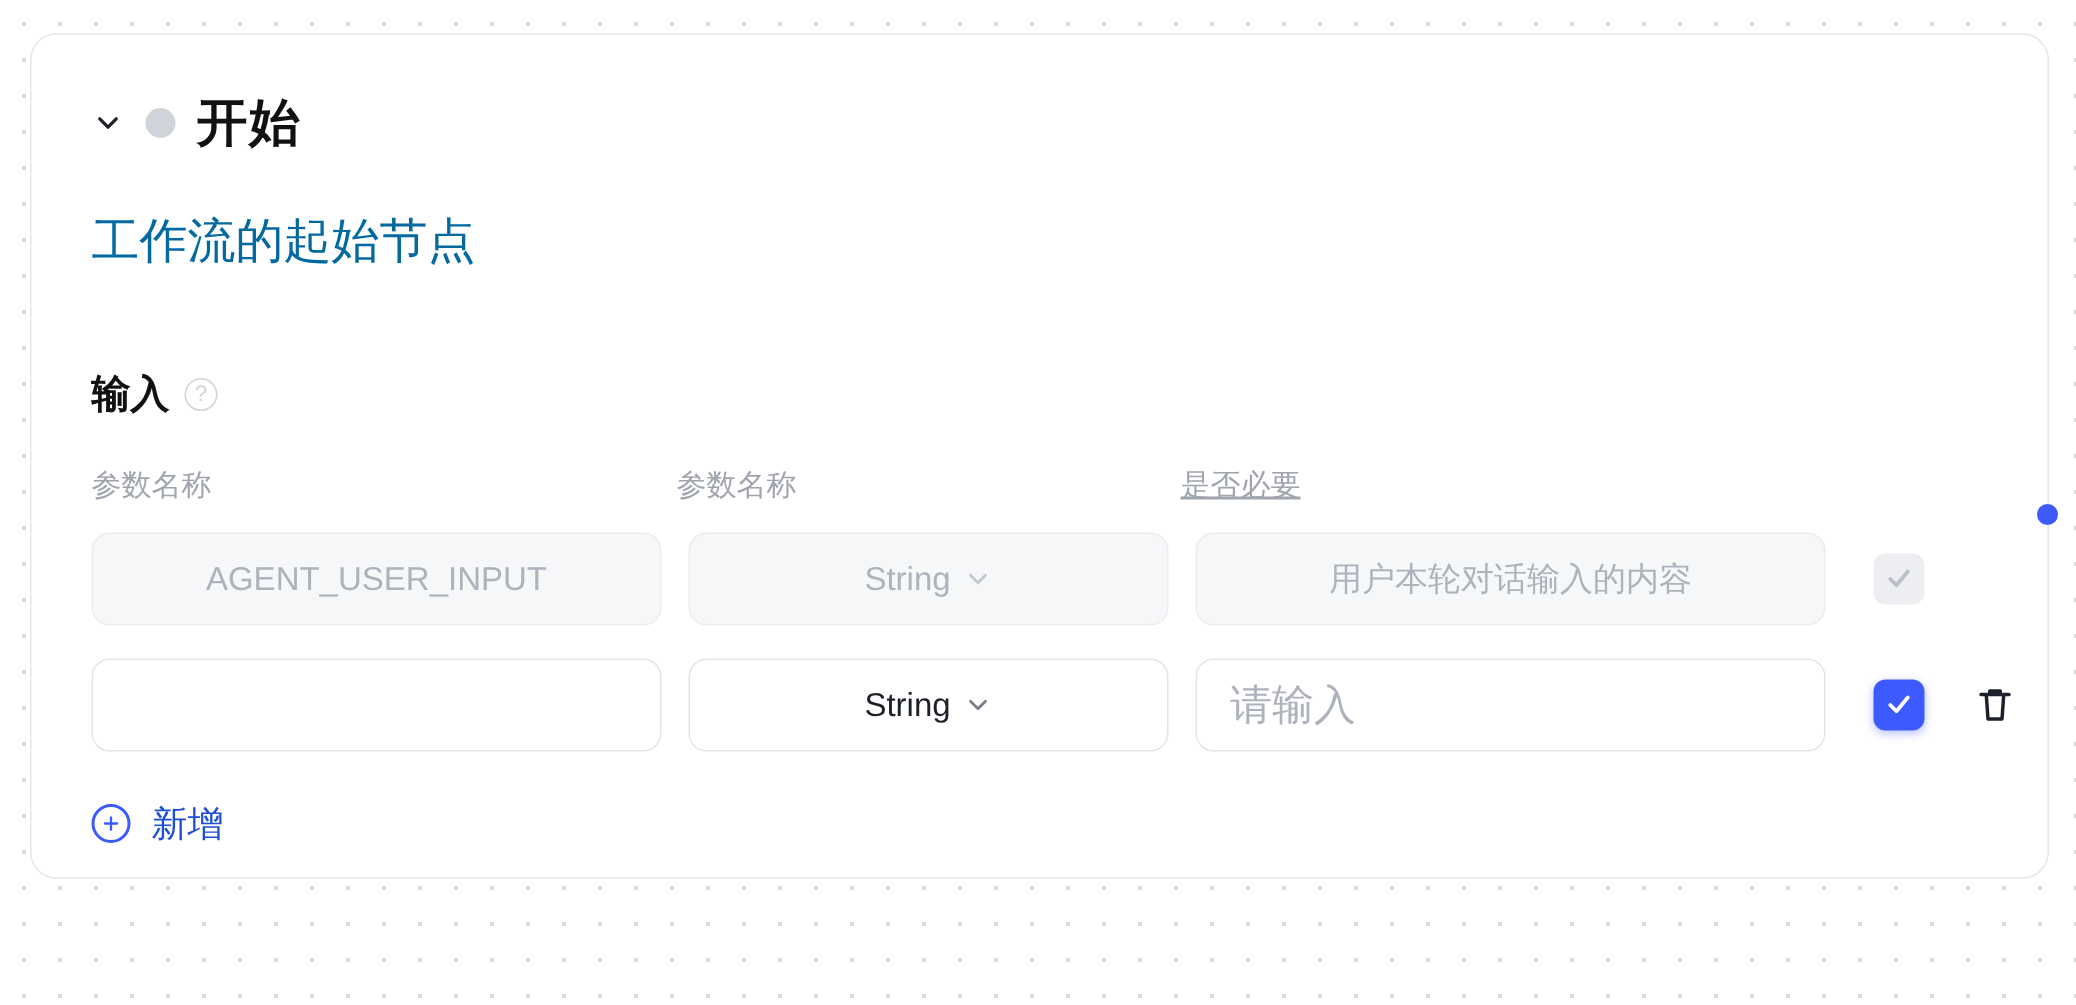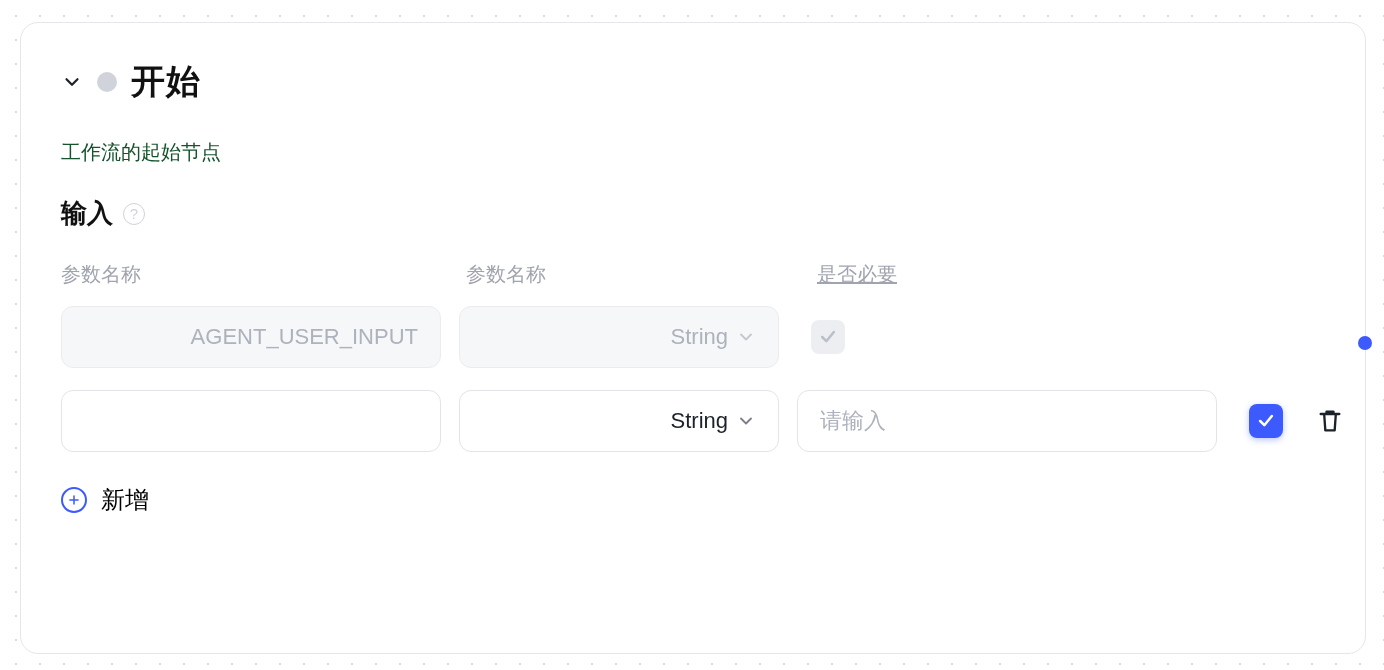--- a/index.html
+++ b/index.html
@@ -16,21 +16,21 @@
     inset: 0;
     background-image: radial-gradient(circle, #d8dbe0 1.5px, transparent 1.5px);
     background-size: 24px 24px;
     background-position: 4px 4px;
   }
   .node-card {
     position: absolute;
     left: 20px;
     top: 22px;
     width: 1346px;
-    height: 632px;
+    height: 564px;
     background: #fff;
     border: 1.5px solid #e5e6eb;
     border-radius: 18px;
     padding: 36px 40px 30px 40px;
   }
   
   .node-header {
     display: flex;
     align-items: center;
     gap: 14px;
@@ -52,23 +52,23 @@
     background: #d0d3d9;
     flex: 0 0 auto;
   }
   .node-title {
     font-size: 34px;
     font-weight: 700;
     color: #111;
     letter-spacing: 1px;
   }
   .node-desc {
-    font-size: 20px;
-    color: #14532d;
-    margin-bottom: 30px;
+    font-size: 32px;
+    color: #0369a1;
+    margin-bottom: 62px;
   }
   
   .section-heading {
     display: flex;
     align-items: center;
     gap: 10px;
     margin-bottom: 30px;
   }
   .section-heading .label {
     font-size: 26px;
@@ -85,21 +85,21 @@
     display: flex;
     align-items: center;
     justify-content: center;
     font-size: 15px;
     line-height: 1;
     user-select: none;
   }
   .param-headers {
     display: grid;
     grid-template-columns: 380px 320px 420px 130px;
-    gap: 25px;
+    gap: 10px;
     margin-bottom: 18px;
   }
   .param-headers span {
     font-size: 20px;
     color: #a0a4ae;
   }
   .param-headers .col-required {
     text-align: left;
     padding-left: 6px;
     text-decoration: underline;
@@ -114,34 +114,34 @@
   .field {
     height: 62px;
     border: 1.5px solid #e2e4e9;
     border-radius: 12px;
     padding: 0 22px;
     font-size: 22px;
     color: #1d2129;
     background: #fff;
     display: flex;
     align-items: center;
-    justify-content: flex-end;
+    justify-content: center;
   }
   .field.disabled {
     background: #f6f7f9;
     color: #aeb2bc;
     border-color: #ececf0;
   }
   .field.disabled .chev { color: #c4c7cf; }
   .field input {
     border: none;
     outline: none;
     background: transparent;
     width: 100%;
-    font-size: 22px;
+    font-size: 28px;
     color: #1d2129;
   }
   .field input::placeholder { color: #aeb2bc; }
   .field .chev {
     color: #7b7f89;
     flex: 0 0 auto;
     margin-left: 8px;
   }
   .checkbox {
     width: 34px;
@@ -170,21 +170,21 @@
     justify-content: center;
     color: #1d2129;
     cursor: pointer;
   }
   
   .add-new {
     display: inline-flex;
     align-items: center;
     gap: 14px;
     margin-top: 10px;
-    color: #000000;
+    color: #1d4ed8;
     font-size: 24px;
     cursor: pointer;
     user-select: none;
   }
   .add-new .plus-circle {
     width: 26px;
     height: 26px;
     border: 2px solid #3d5afe;
     border-radius: 50%;
     display: flex;
@@ -238,20 +238,23 @@
   
   <div class="param-row">
     <div class="field disabled">
       <span>AGENT_USER_INPUT</span>
     </div>
     <div class="field disabled">
       <span>String</span>
       <svg class="chev" width="20" height="20" viewBox="0 0 24 24" fill="none">
         <path d="M6 9l6 6 6-6" stroke="currentColor" stroke-width="2.2" stroke-linecap="round" stroke-linejoin="round"></path>
       </svg>
+    </div>
+    <div class="field disabled">
+      <span>用户本轮对话输入的内容</span>
     </div>
     <div class="checkbox disabled">
       <svg width="20" height="20" viewBox="0 0 24 24" fill="none">
         <path d="M5 12l5 5 9-11" stroke="currentColor" stroke-width="3" stroke-linecap="round" stroke-linejoin="round"></path>
       </svg>
     </div>
     <div></div>
   </div>
 
   

